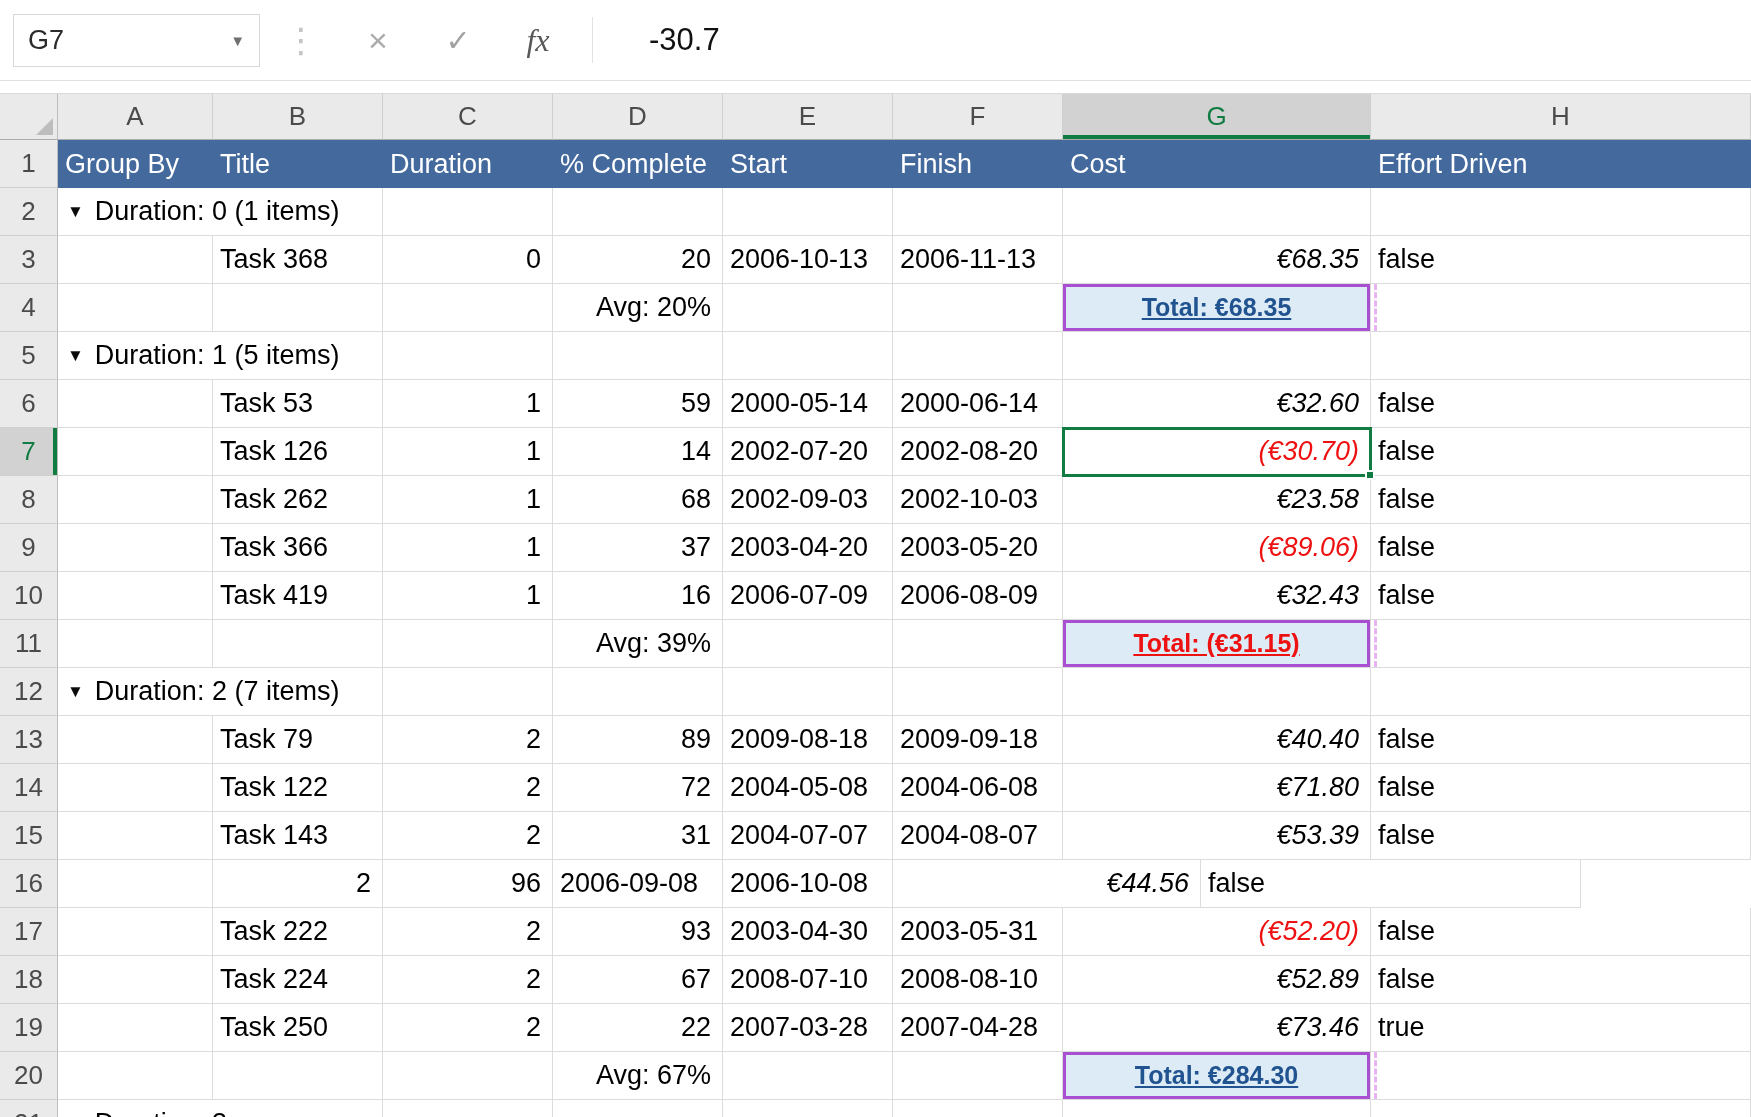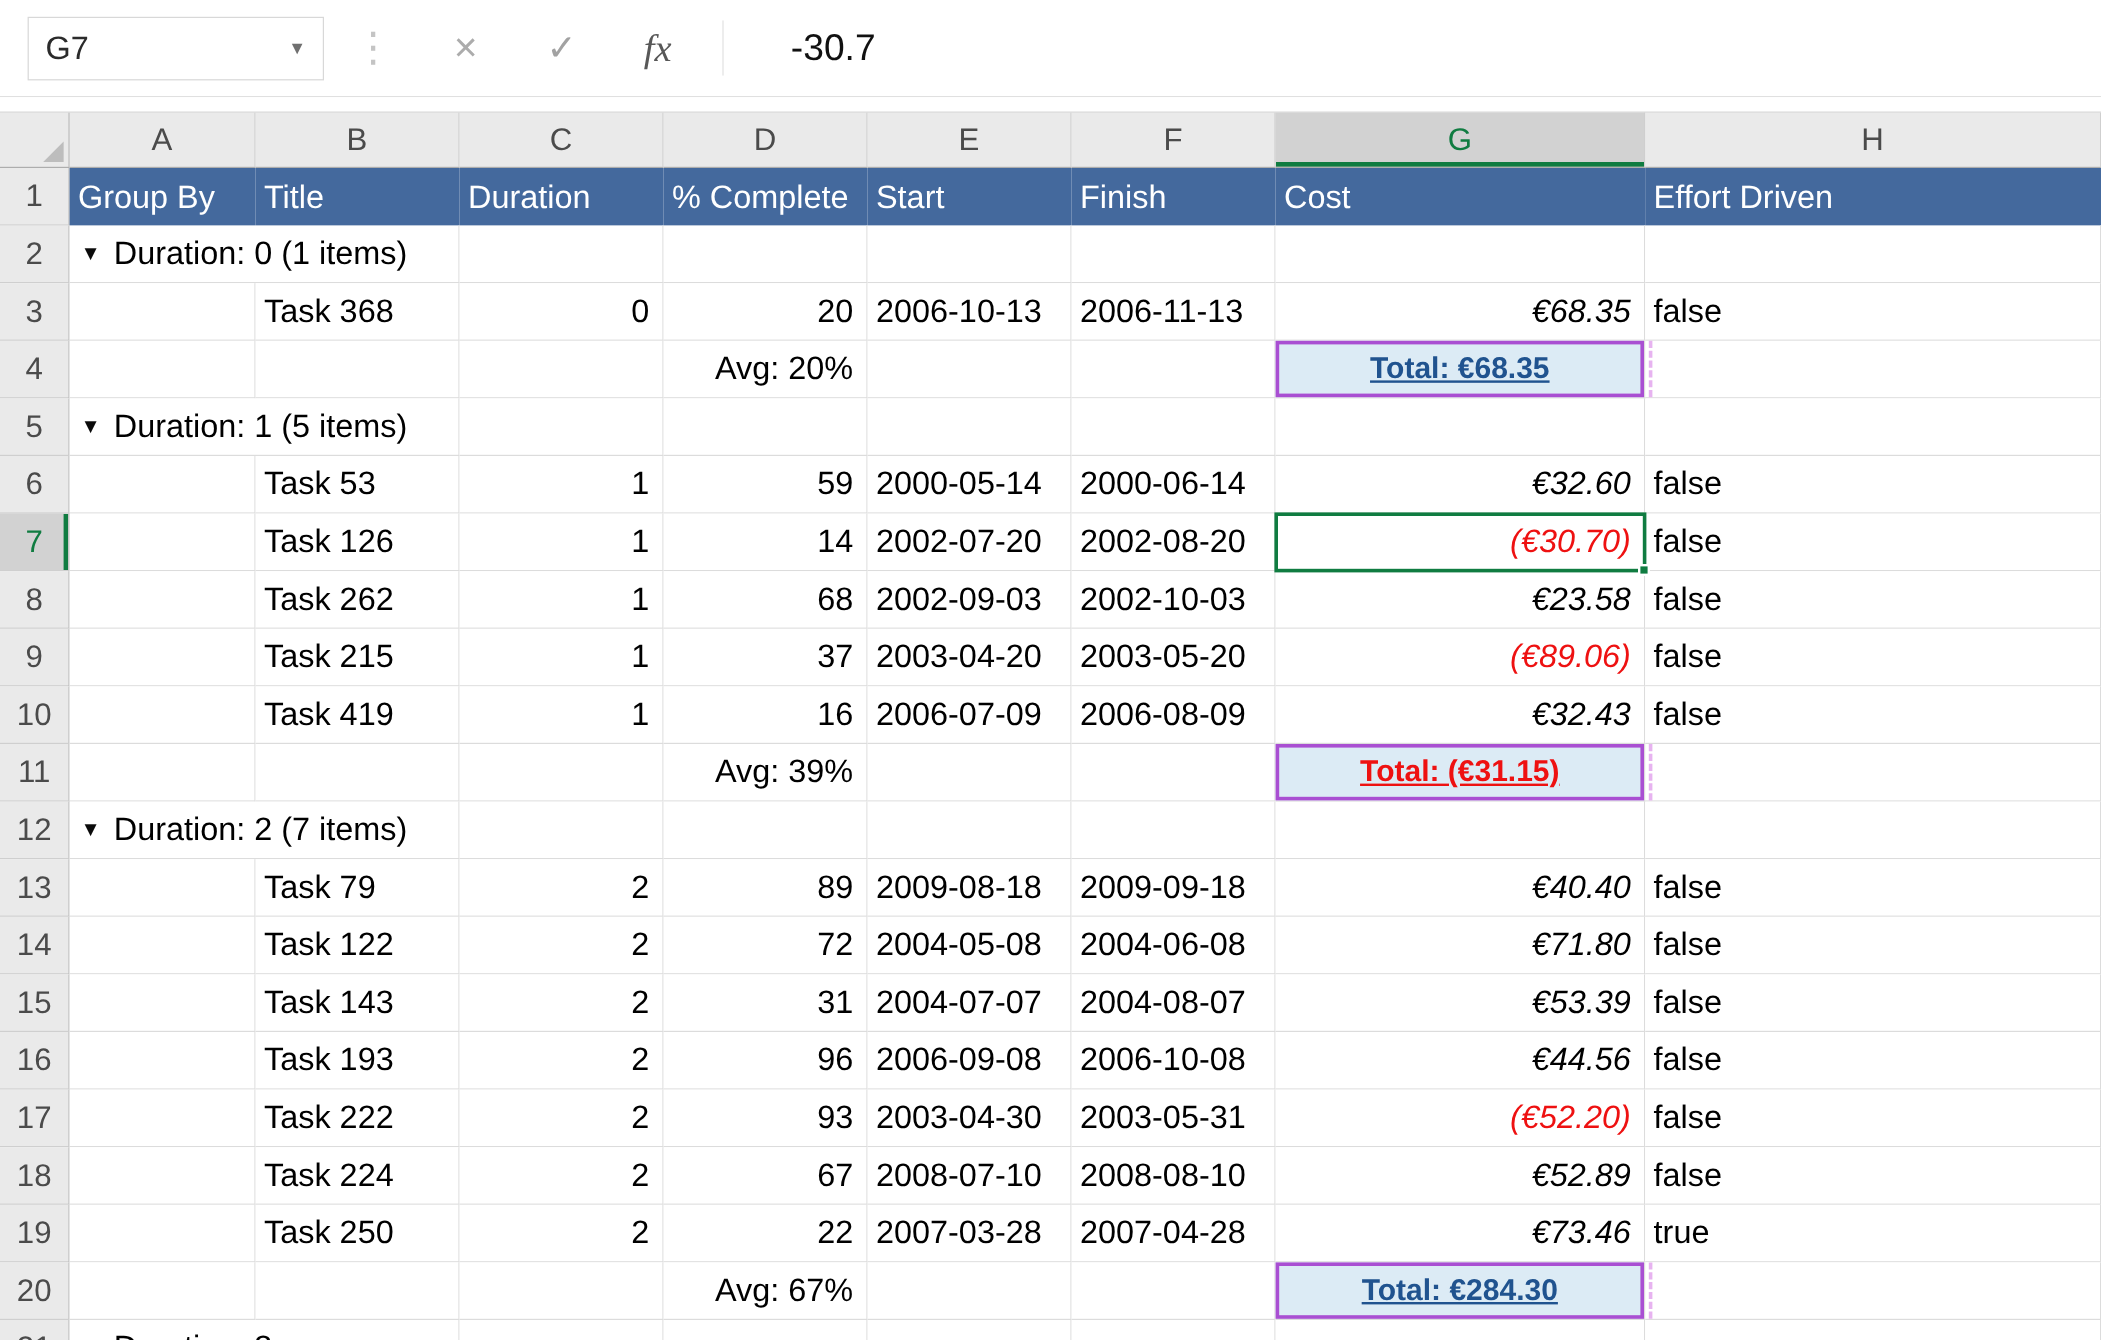--- a/index.html
+++ b/index.html
@@ -1,21 +1,21 @@
 <!DOCTYPE html>
 <html style="--hdr: #44699D; --hdrtx: #FFFFFF; --neg: #EE1111; --green: #107C41; --tfill: #DCEBF5; --tbord: #A94FD2; --ttext: #20538F;"><head>
 <meta charset="utf-8">
 <style>
   *{box-sizing:border-box;margin:0;padding:0}
   html,body{width:1751px;height:1117px;overflow:hidden}
   body{font-family:"Liberation Sans","DejaVu Sans",sans-serif;background:#fff;color:#000}
 
   
   .formula-bar{height:81px;display:flex;align-items:center;border-bottom:1px solid #E0E0E0;background:#fff}
-  .name-box{width:247px;height:53px;margin-left:23px;border:1px solid #D8D8D8;display:flex;align-items:center;padding:0 14px;font-size:27px;color:#2b2b2b;background:#fff}
+  .name-box{width:247px;height:53px;margin-left:13px;border:1px solid #D8D8D8;display:flex;align-items:center;padding:0 14px;font-size:27px;color:#2b2b2b;background:#fff}
   .nb-arrow{margin-left:auto;font-size:15px;color:#707070}
   .dots{font-size:34px;color:#C4C4C4;margin:0 20px 0 24px;line-height:1}
   .fb-icon{width:80px;text-align:center;font-size:34px;color:#ACACAC;flex:none}
   .fb-icon.confirm{font-size:30px;color:#A2A2A2}
   .fb-icon.fx{font-family:"Liberation Serif","DejaVu Serif",serif;font-style:italic;font-size:32px;color:#585858}
   .fb-divider{width:1px;height:46px;background:#E2E2E2;margin-left:14px;flex:none}
   .formula-input{flex:1;padding-left:56px;font-size:31px;color:#111}
   .spacer{height:12px;background:#fff}
 
   
@@ -180,21 +180,21 @@
         <div class="cell ar col-C">1</div>
         <div class="cell ar col-D">68</div>
         <div class="cell al col-E">2002-09-03</div>
         <div class="cell al col-F">2002-10-03</div>
         <div class="cell ar cost col-G">€23.58</div>
         <div class="cell al col-H">false</div>
       </div>
       <div class="row">
         <div class="row-num">9</div>
         <div class="cell col-A"></div>
-        <div class="cell al col-B">Task 215</div>
+        <div class="cell al col-B">Task 366</div>
         <div class="cell ar col-C">1</div>
         <div class="cell ar col-D">37</div>
         <div class="cell al col-E">2003-04-20</div>
         <div class="cell al col-F">2003-05-20</div>
         <div class="cell ar cost col-G neg">(€89.06)</div>
         <div class="cell al col-H">false</div>
       </div>
       <div class="row">
         <div class="row-num">10</div>
         <div class="cell col-A"></div>
@@ -261,21 +261,20 @@
         <div class="cell ar col-C">2</div>
         <div class="cell ar col-D">31</div>
         <div class="cell al col-E">2004-07-07</div>
         <div class="cell al col-F">2004-08-07</div>
         <div class="cell ar cost col-G">€53.39</div>
         <div class="cell al col-H">false</div>
       </div>
       <div class="row">
         <div class="row-num">16</div>
         <div class="cell col-A"></div>
-        <div class="cell al col-B">Task 193</div>
         <div class="cell ar col-C">2</div>
         <div class="cell ar col-D">96</div>
         <div class="cell al col-E">2006-09-08</div>
         <div class="cell al col-F">2006-10-08</div>
         <div class="cell ar cost col-G">€44.56</div>
         <div class="cell al col-H">false</div>
       </div>
       <div class="row">
         <div class="row-num">17</div>
         <div class="cell col-A"></div>

